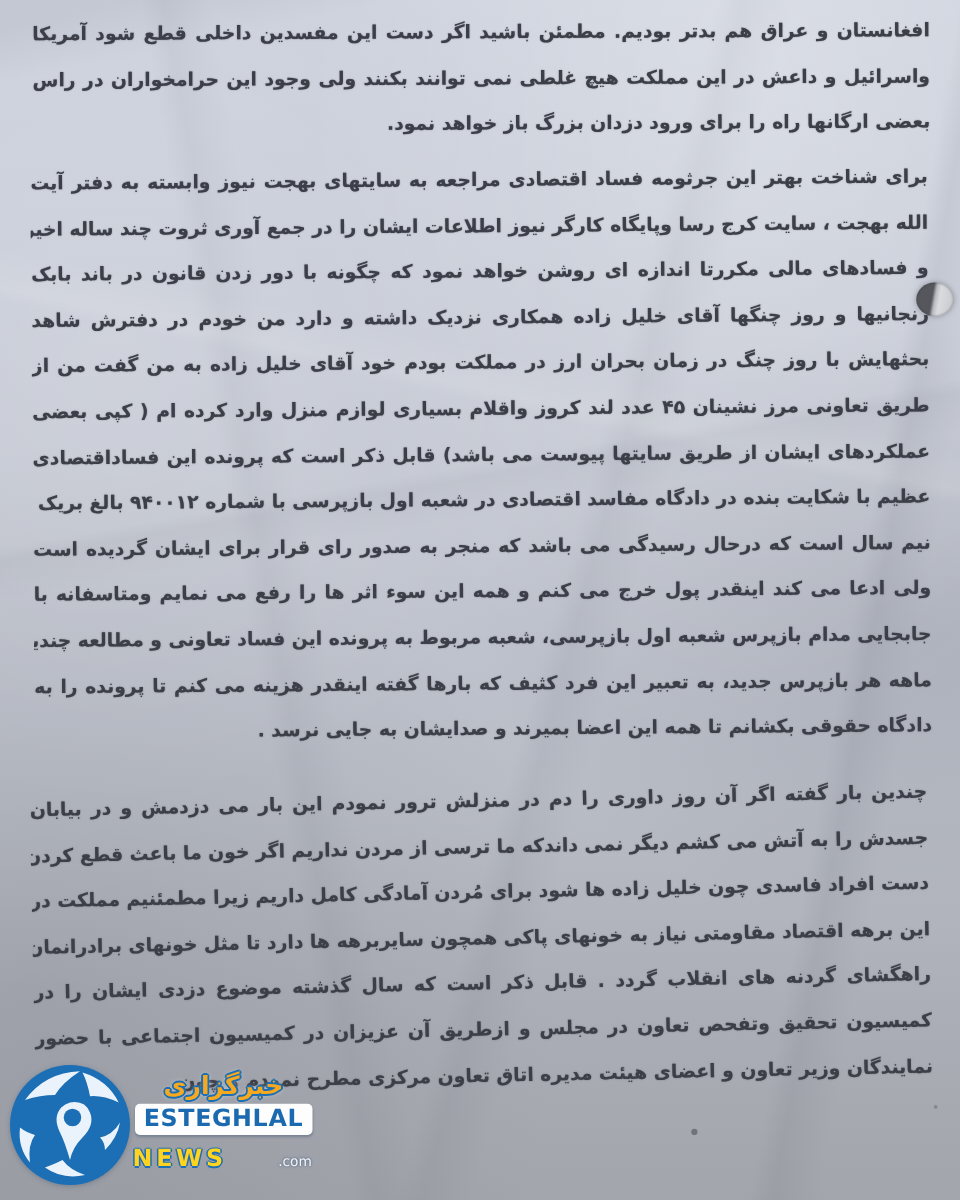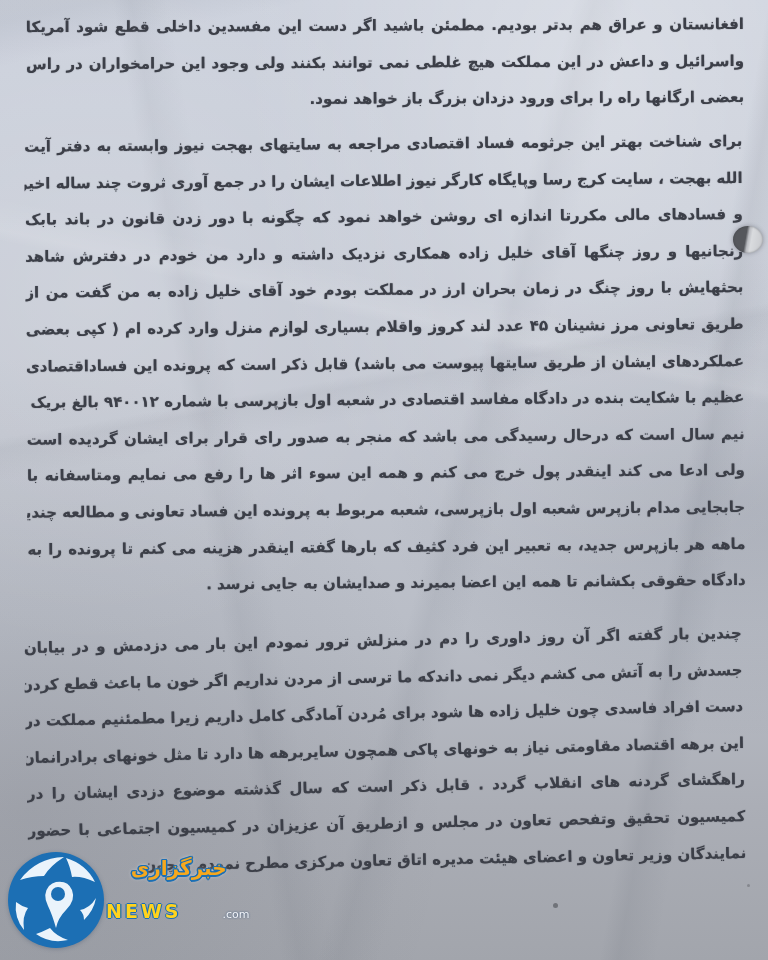--- a/index.html
+++ b/index.html
@@ -69,21 +69,21 @@
     text-shadow:
       -1.5px 0 0 #1c6fb4, 1.5px 0 0 #1c6fb4, 0 -1.5px 0 #1c6fb4, 0 1.5px 0 #1c6fb4,
       -1px -1px 0 #1c6fb4, 1px 1px 0 #1c6fb4, -1px 1px 0 #1c6fb4, 1px -1px 0 #1c6fb4,
       0 0 4px rgba(255,255,255,.8);
   }
   .wm-brand{
     margin-top:3px;background:#fdfdfd;border-radius:4px;padding:1px 7px 2px;
     color:#1b6ab0;font-size:19px;font-weight:700;letter-spacing:.5px;
     box-shadow:0 1px 2px rgba(30,60,100,.3);
   }
-  .wm-news-row{margin-top:20px;display:flex;align-items:baseline;gap:41px;}
+  .wm-news-row{margin-top:8px;display:flex;align-items:baseline;gap:41px;}
   .wm-news{
     font-size:19px;font-weight:700;color:#ffd31e;letter-spacing:3px;
     text-shadow:-1.2px 0 0 #1c6fb4,1.2px 0 0 #1c6fb4,0 -1.2px 0 #1c6fb4,0 1.2px 0 #1c6fb4;
   }
   .wm-com{font-size:11px;font-weight:400;color:#f4f6fa;margin-right:2px;text-shadow:0 0 2px rgba(20,60,110,.8);}
 </style>
 </head>
 <body>
 
 <div class="paper"></div>
@@ -131,18 +131,19 @@
     <path d="M14 30 Q30 8 58 7 Q44 16 38 26 Q26 26 14 30 Z" fill="#eaf3fb"></path>
     <path d="M60 8 Q80 14 89 32 Q76 26 66 27 Q64 16 60 8 Z" fill="#eaf3fb"></path>
     <path d="M50 32 Q62 30 66 40 Q70 50 60 60 Q52 68 50 78 Q46 64 42 56 Q36 44 43 36 Q46 33 50 32 Z" fill="#eaf3fb"></path>
     <circle cx="52" cy="44" r="7" fill="#1c6fb4"></circle>
     <path d="M10 52 Q8 68 18 80 Q16 66 22 58 Q15 56 10 52 Z" fill="#eaf3fb"></path>
     <path d="M30 84 Q44 94 62 90 Q50 86 44 78 Q36 82 30 84 Z" fill="#eaf3fb"></path>
     <path d="M78 70 Q88 60 90 48 Q84 58 74 60 Q78 64 78 70 Z" fill="#eaf3fb"></path>
   </svg>
   <div class="wm-texts">
     <div class="wm-fa">خبرگزاری</div>
+    <div class="wm-brand">ESTEGHLAL</div>
     <div class="wm-news-row">
       <span class="wm-news">NEWS</span>
       <span class="wm-com">.com</span>
     </div>
   </div>
 </div>
 
 </body></html>

